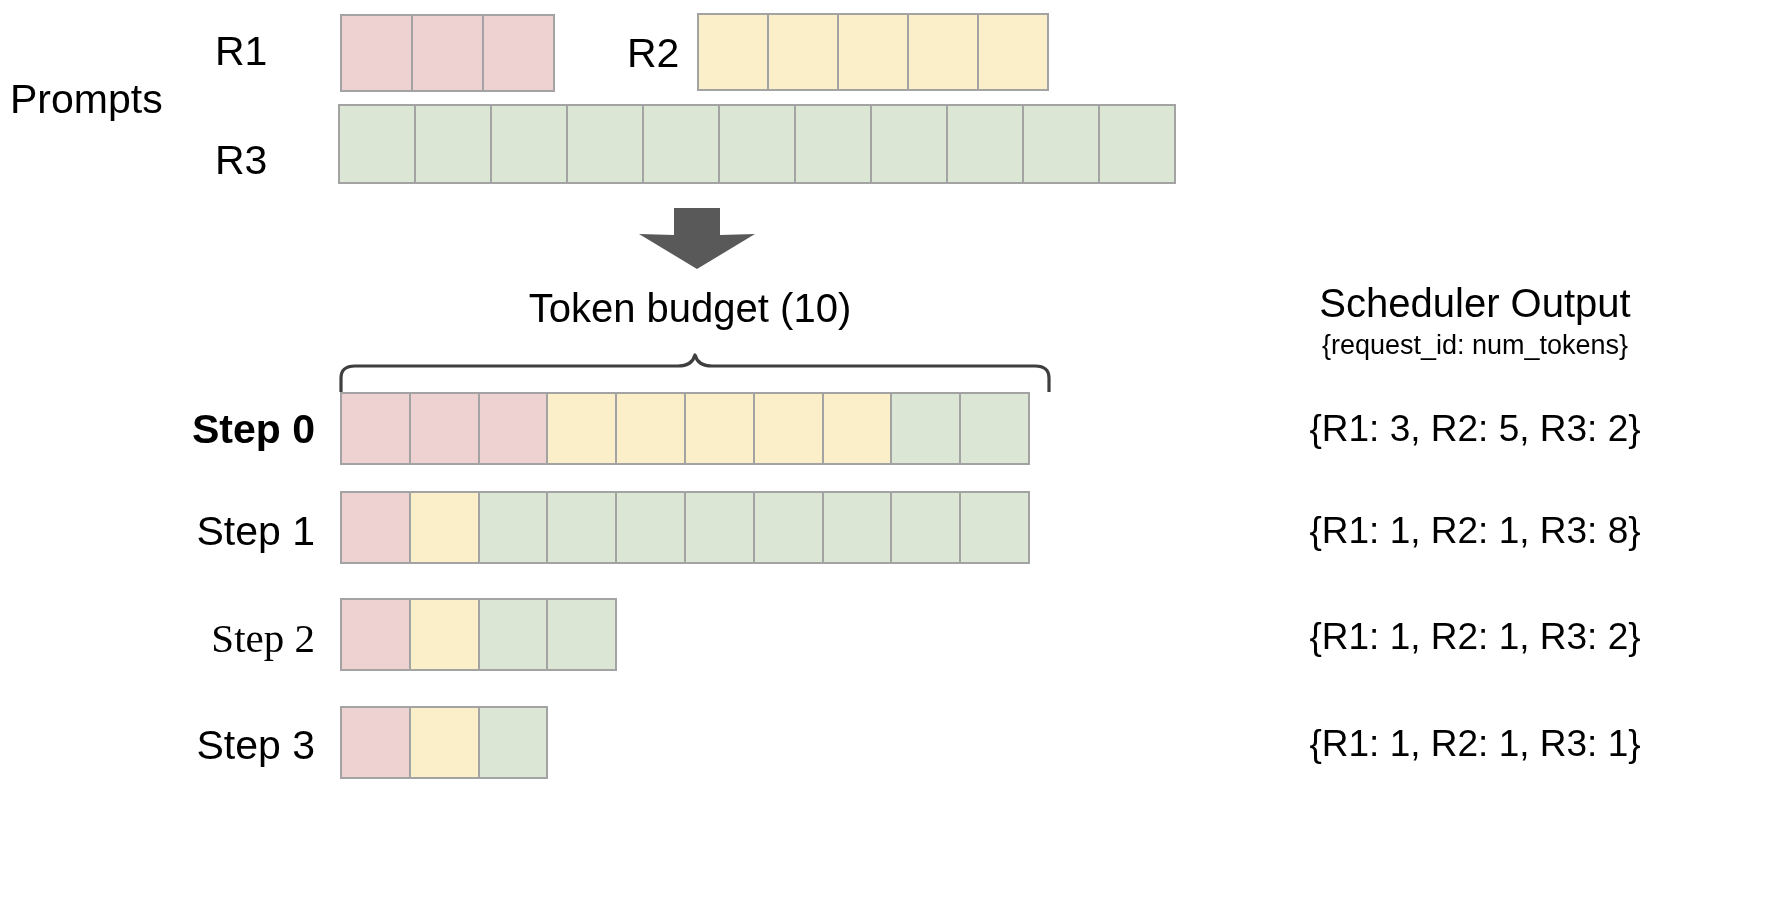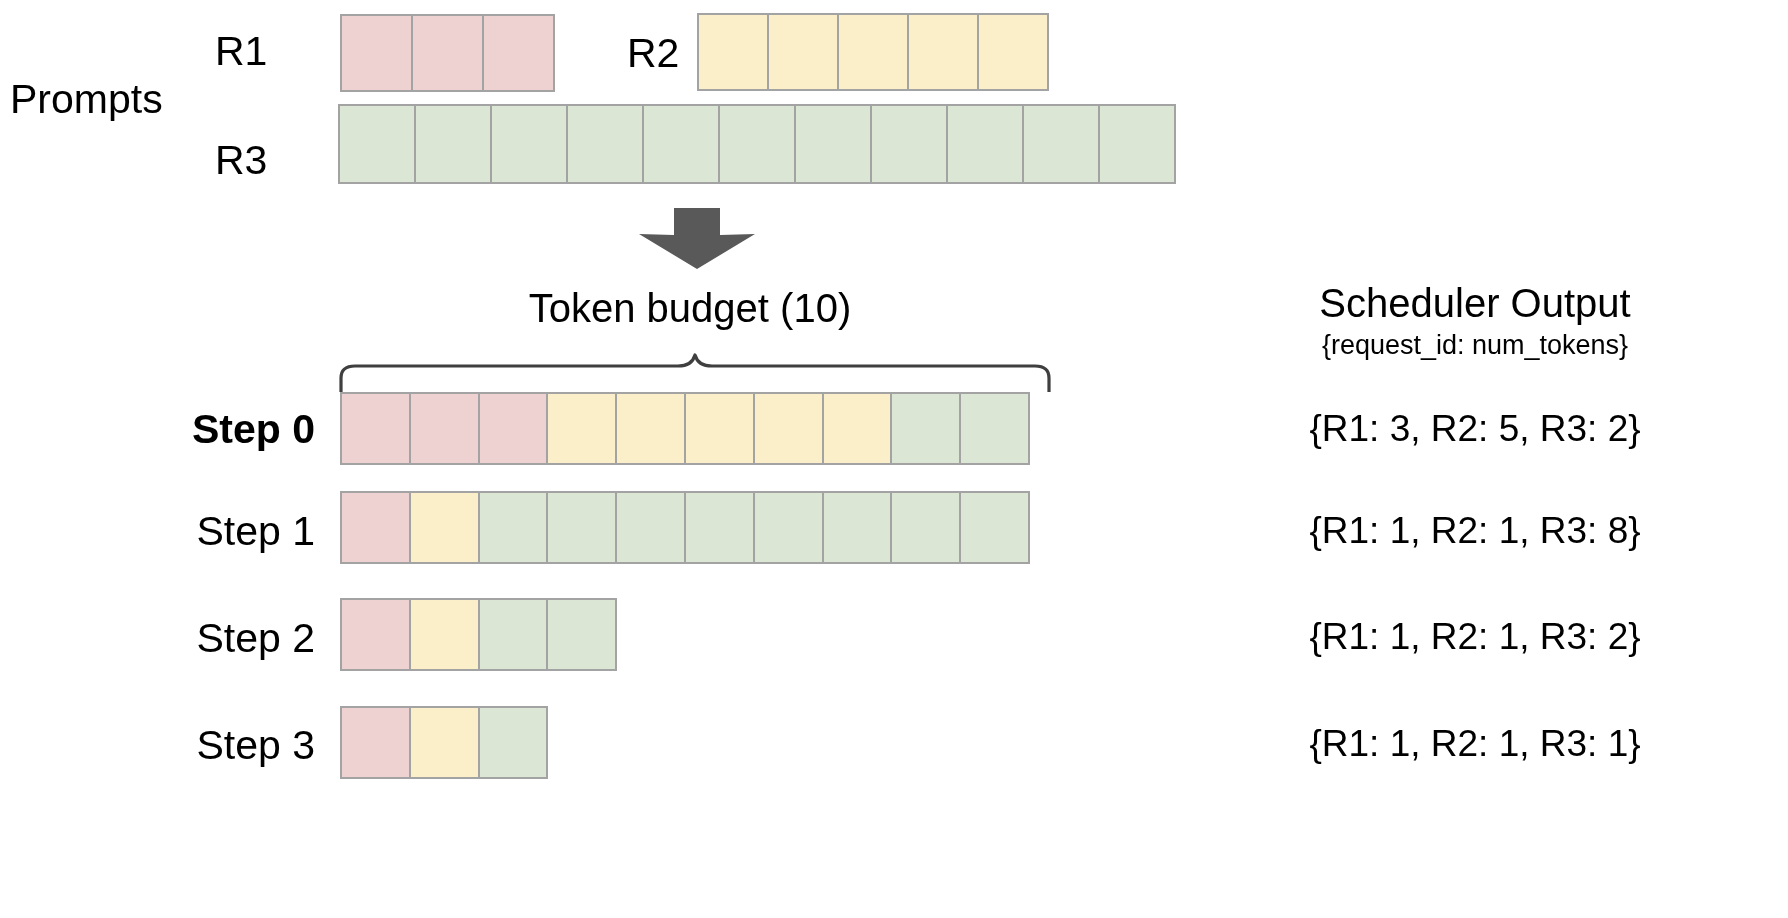--- a/index.html
+++ b/index.html
@@ -159,21 +159,21 @@
     <div class="cell" style="width: 70.8px; background: rgb(219, 231, 212);"></div>
     <div class="cell" style="width: 70.8px; background: rgb(219, 231, 212);"></div>
     <div class="cell" style="width: 70.8px; background: rgb(219, 231, 212);"></div>
     <div class="cell" style="width: 70.8px; background: rgb(219, 231, 212);"></div>
     <div class="cell" style="width: 70.8px; background: rgb(219, 231, 212);"></div>
     <div class="cell" style="width: 70.8px; background: rgb(219, 231, 212);"></div>
     <div class="cell" style="width: 70.8px; background: rgb(219, 231, 212);"></div>
   </div>
 <div class="abs lbl-output" style="left:1175px; top:512px; width:600px;">{R1: 1, R2: 1, R3: 8}</div>
 
-<div class="abs lbl-step" style="left:30px; top:618px; width:285px;">Step 2</div>
+<div class="abs lbl-step" style="left:30px; top:618px; width:285px;font-family:Liberation Serif, serif;">Step 2</div>
 <div class="abs token-row" id="row-step-2" style="left:340px; top:598px; height:73px;">
     <div class="cell" style="width: 70.8px; background: rgb(238, 210, 210);"></div>
     <div class="cell" style="width: 70.8px; background: rgb(250, 239, 201);"></div>
     <div class="cell" style="width: 70.8px; background: rgb(219, 231, 212);"></div>
     <div class="cell" style="width: 70.8px; background: rgb(219, 231, 212);"></div>
   </div>
 <div class="abs lbl-output" style="left:1175px; top:618px; width:600px;">{R1: 1, R2: 1, R3: 2}</div>
 
 <div class="abs lbl-step" style="left:30px; top:725px; width:285px;">Step 3</div>
 <div class="abs token-row" id="row-step-3" style="left:340px; top:706px; height:73px;">

